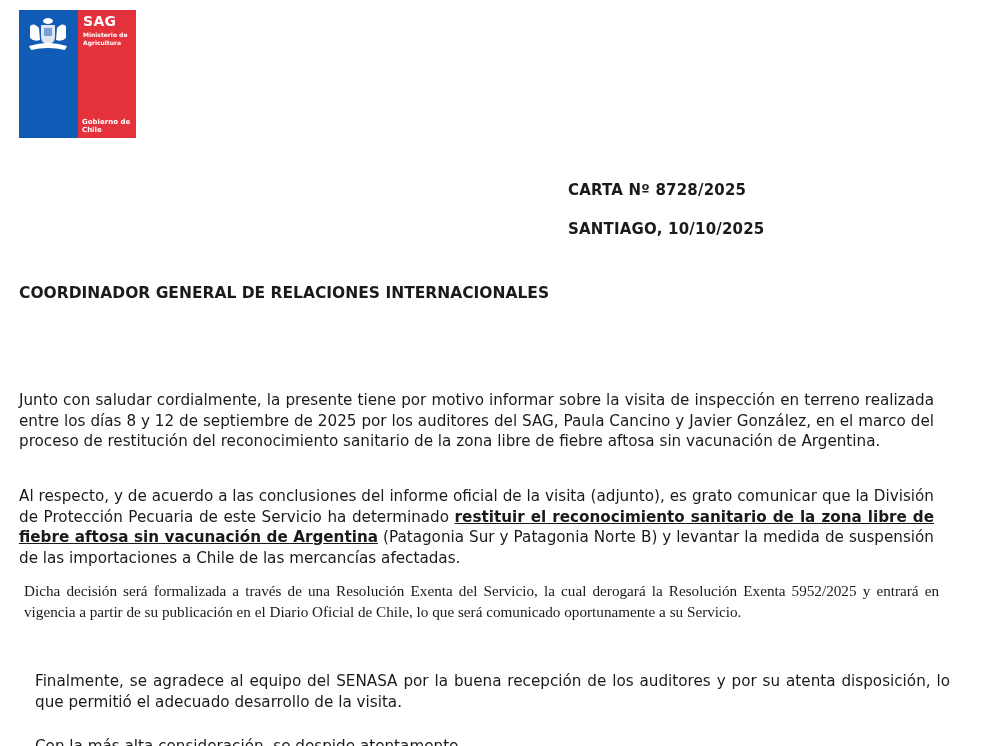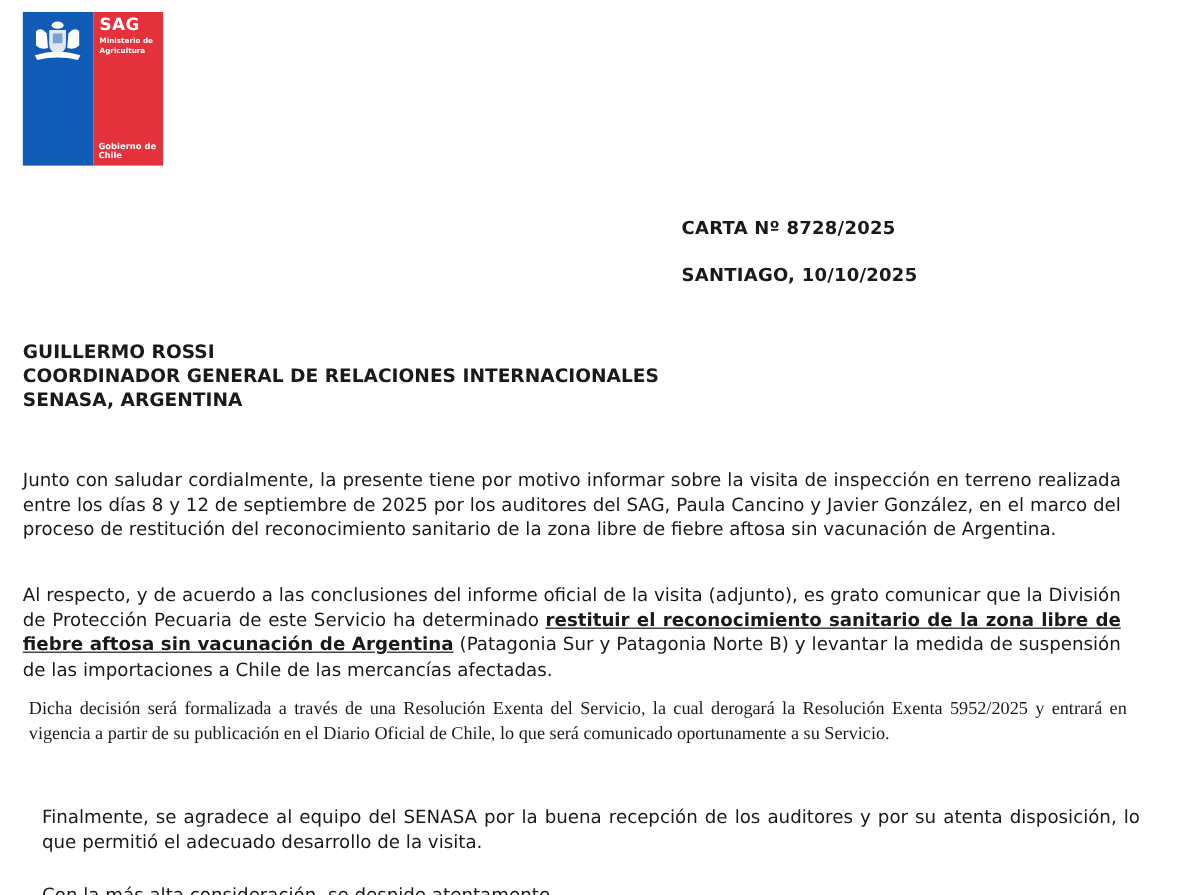--- a/index.html
+++ b/index.html
@@ -39,23 +39,21 @@
     <div class="logo-min">Ministerio de
 Agricultura</div>
     <div class="logo-gob">Gobierno de Chile</div>
   </div>
 </div>
 
 <div class="meta" style="top:181px;">CARTA Nº 8728/2025</div>
 <div class="meta" style="top:220px;">SANTIAGO, 10/10/2025</div>
 
 <div class="addressee">
-  <div>GUILLERMO ROSSI</div>
   <div>COORDINADOR GENERAL DE RELACIONES INTERNACIONALES</div>
-  <div>SENASA, ARGENTINA</div>
 </div>
 
 <p class="body-text" style="top:390px; margin:0;">Junto con saludar cordialmente, la presente tiene por motivo informar sobre la visita de inspección en terreno realizada entre los días 8 y 12 de septiembre de 2025 por los auditores del SAG, Paula Cancino y Javier González, en el marco del proceso de restitución del reconocimiento sanitario de la zona libre de fiebre aftosa sin vacunación de Argentina.</p>
 
 <p class="body-text" style="top:486px; margin:0;"><span>Al respecto, y de acuerdo a las conclusiones del informe oficial de la visita (adjunto), es grato comunicar que la División de Protección Pecuaria de este Servicio ha determinado </span><span class="ul-bold">restituir el reconocimiento sanitario de la zona libre de fiebre aftosa sin vacunación de Argentina</span><span> (Patagonia Sur y Patagonia Norte B) y levantar la medida de suspensión de las importaciones a Chile de las mercancías afectadas.</span></p>
 
 <p class="body-text" style="top:576px; margin:5px;font-family:Liberation Serif, serif;">Dicha decisión será formalizada a través de una Resolución Exenta del Servicio, la cual derogará la Resolución Exenta 5952/2025 y entrará en vigencia a partir de su publicación en el Diario Oficial de Chile, lo que será comunicado oportunamente a su Servicio.</p>
 
 <p class="body-text" style="top:655px; margin:16px;">Finalmente, se agradece al equipo del SENASA por la buena recepción de los auditores y por su atenta disposición, lo que permitió el adecuado desarrollo de la visita.</p>
 

